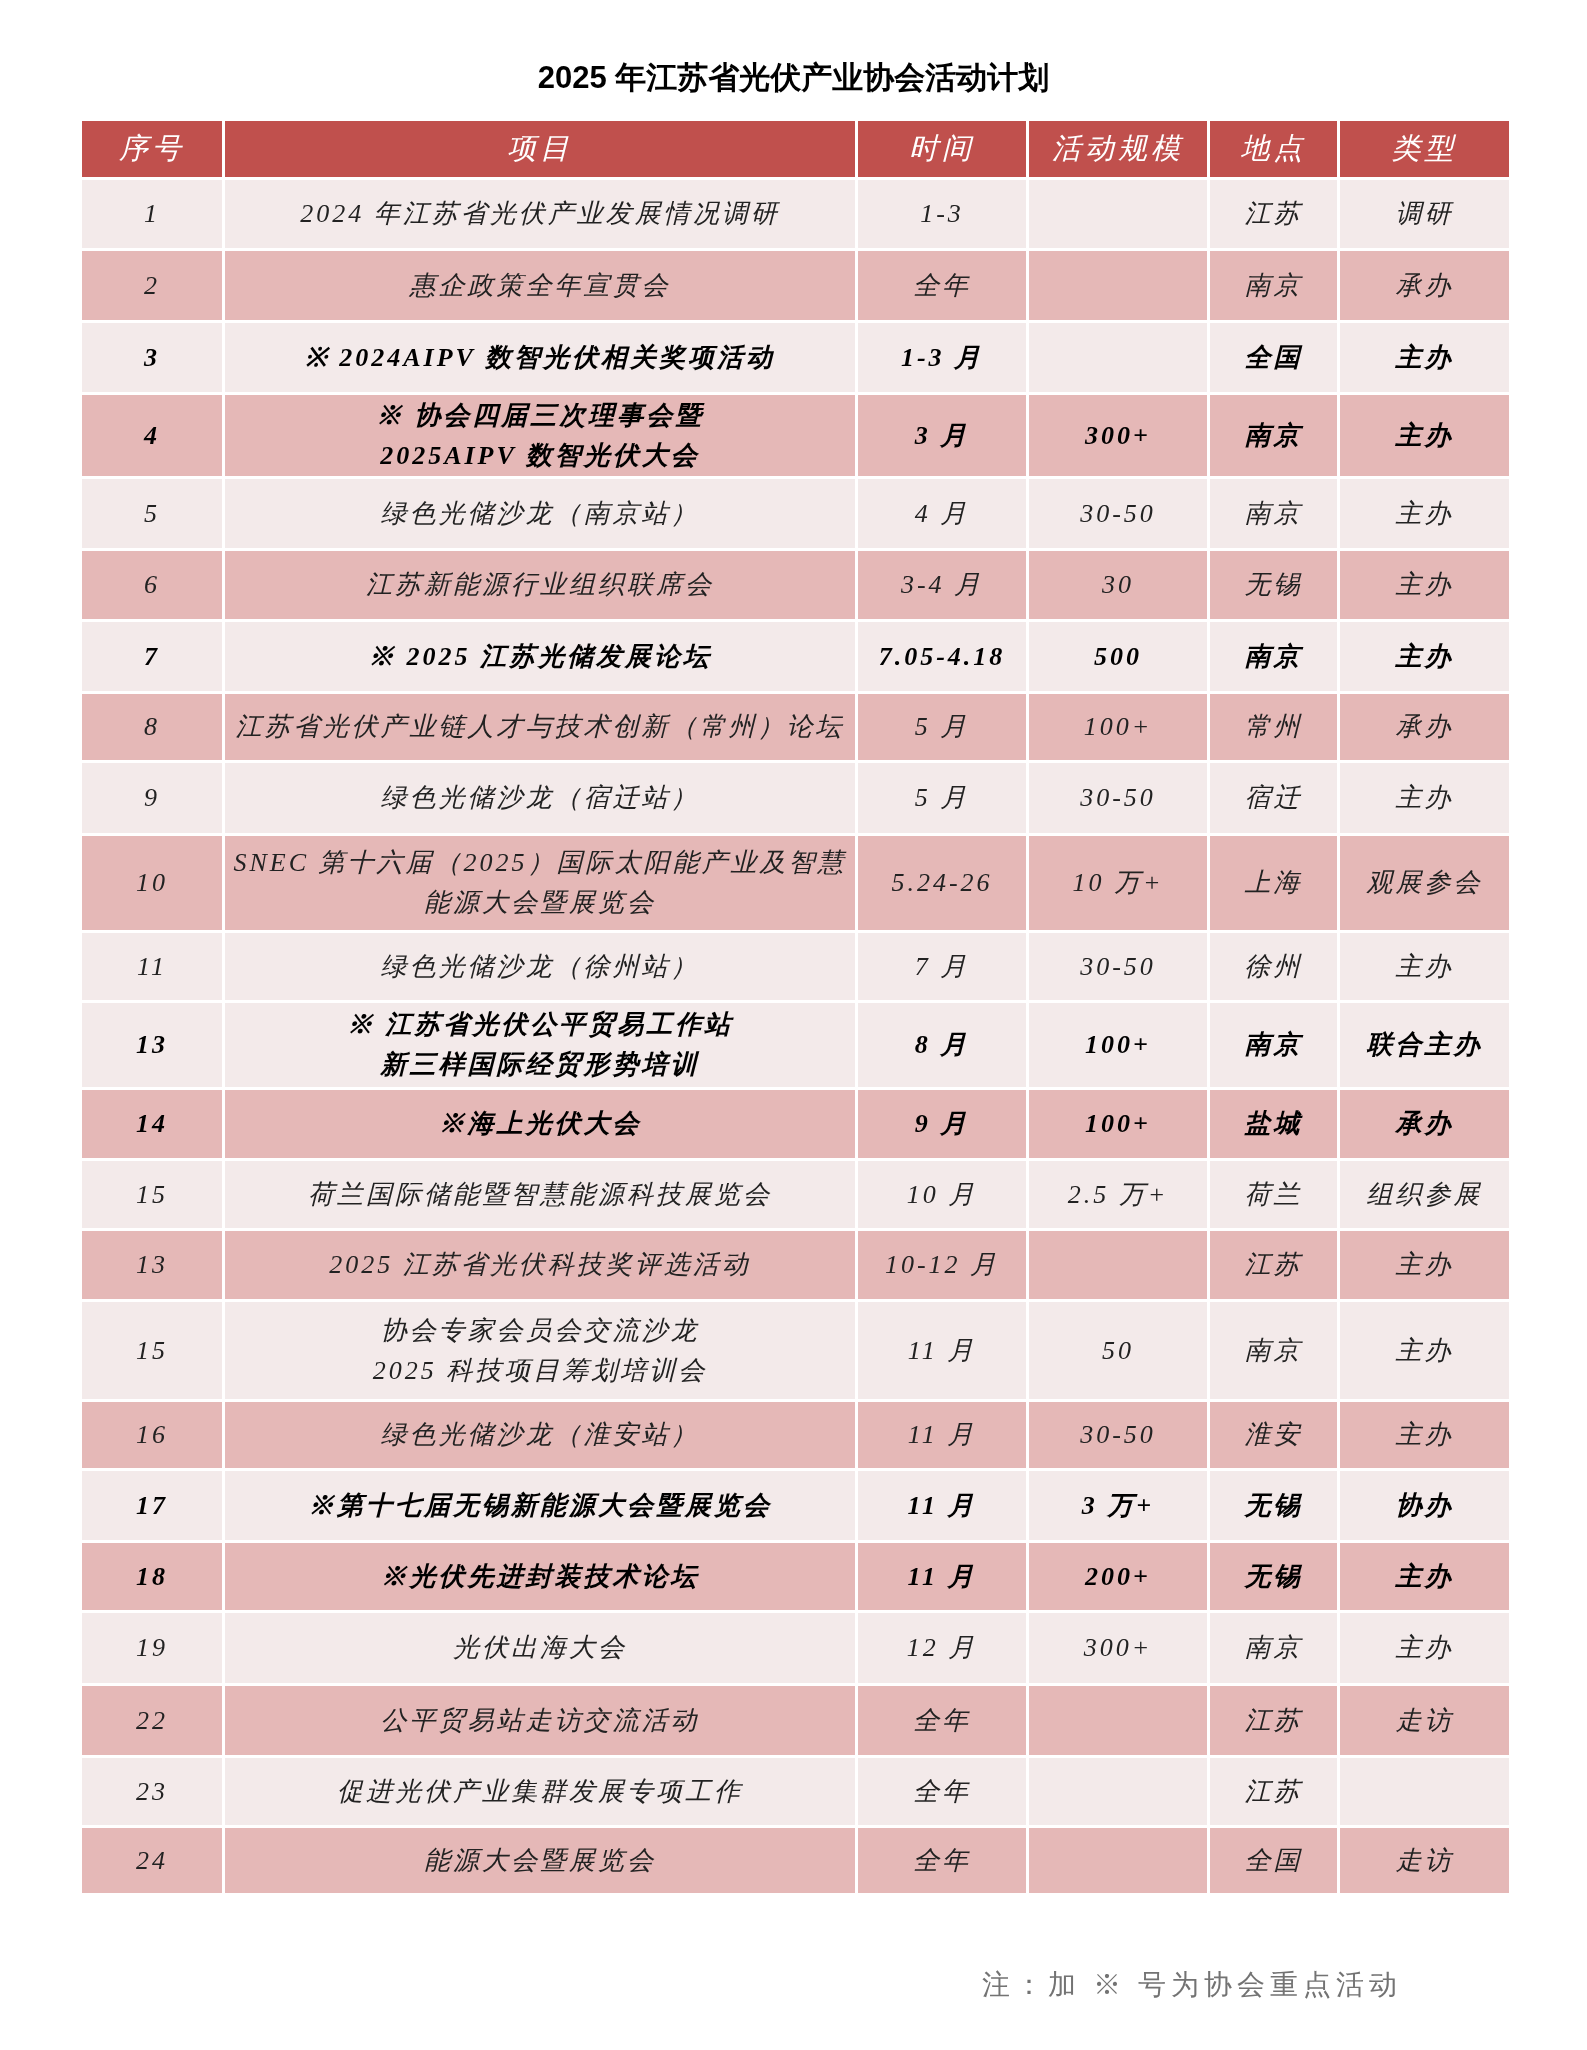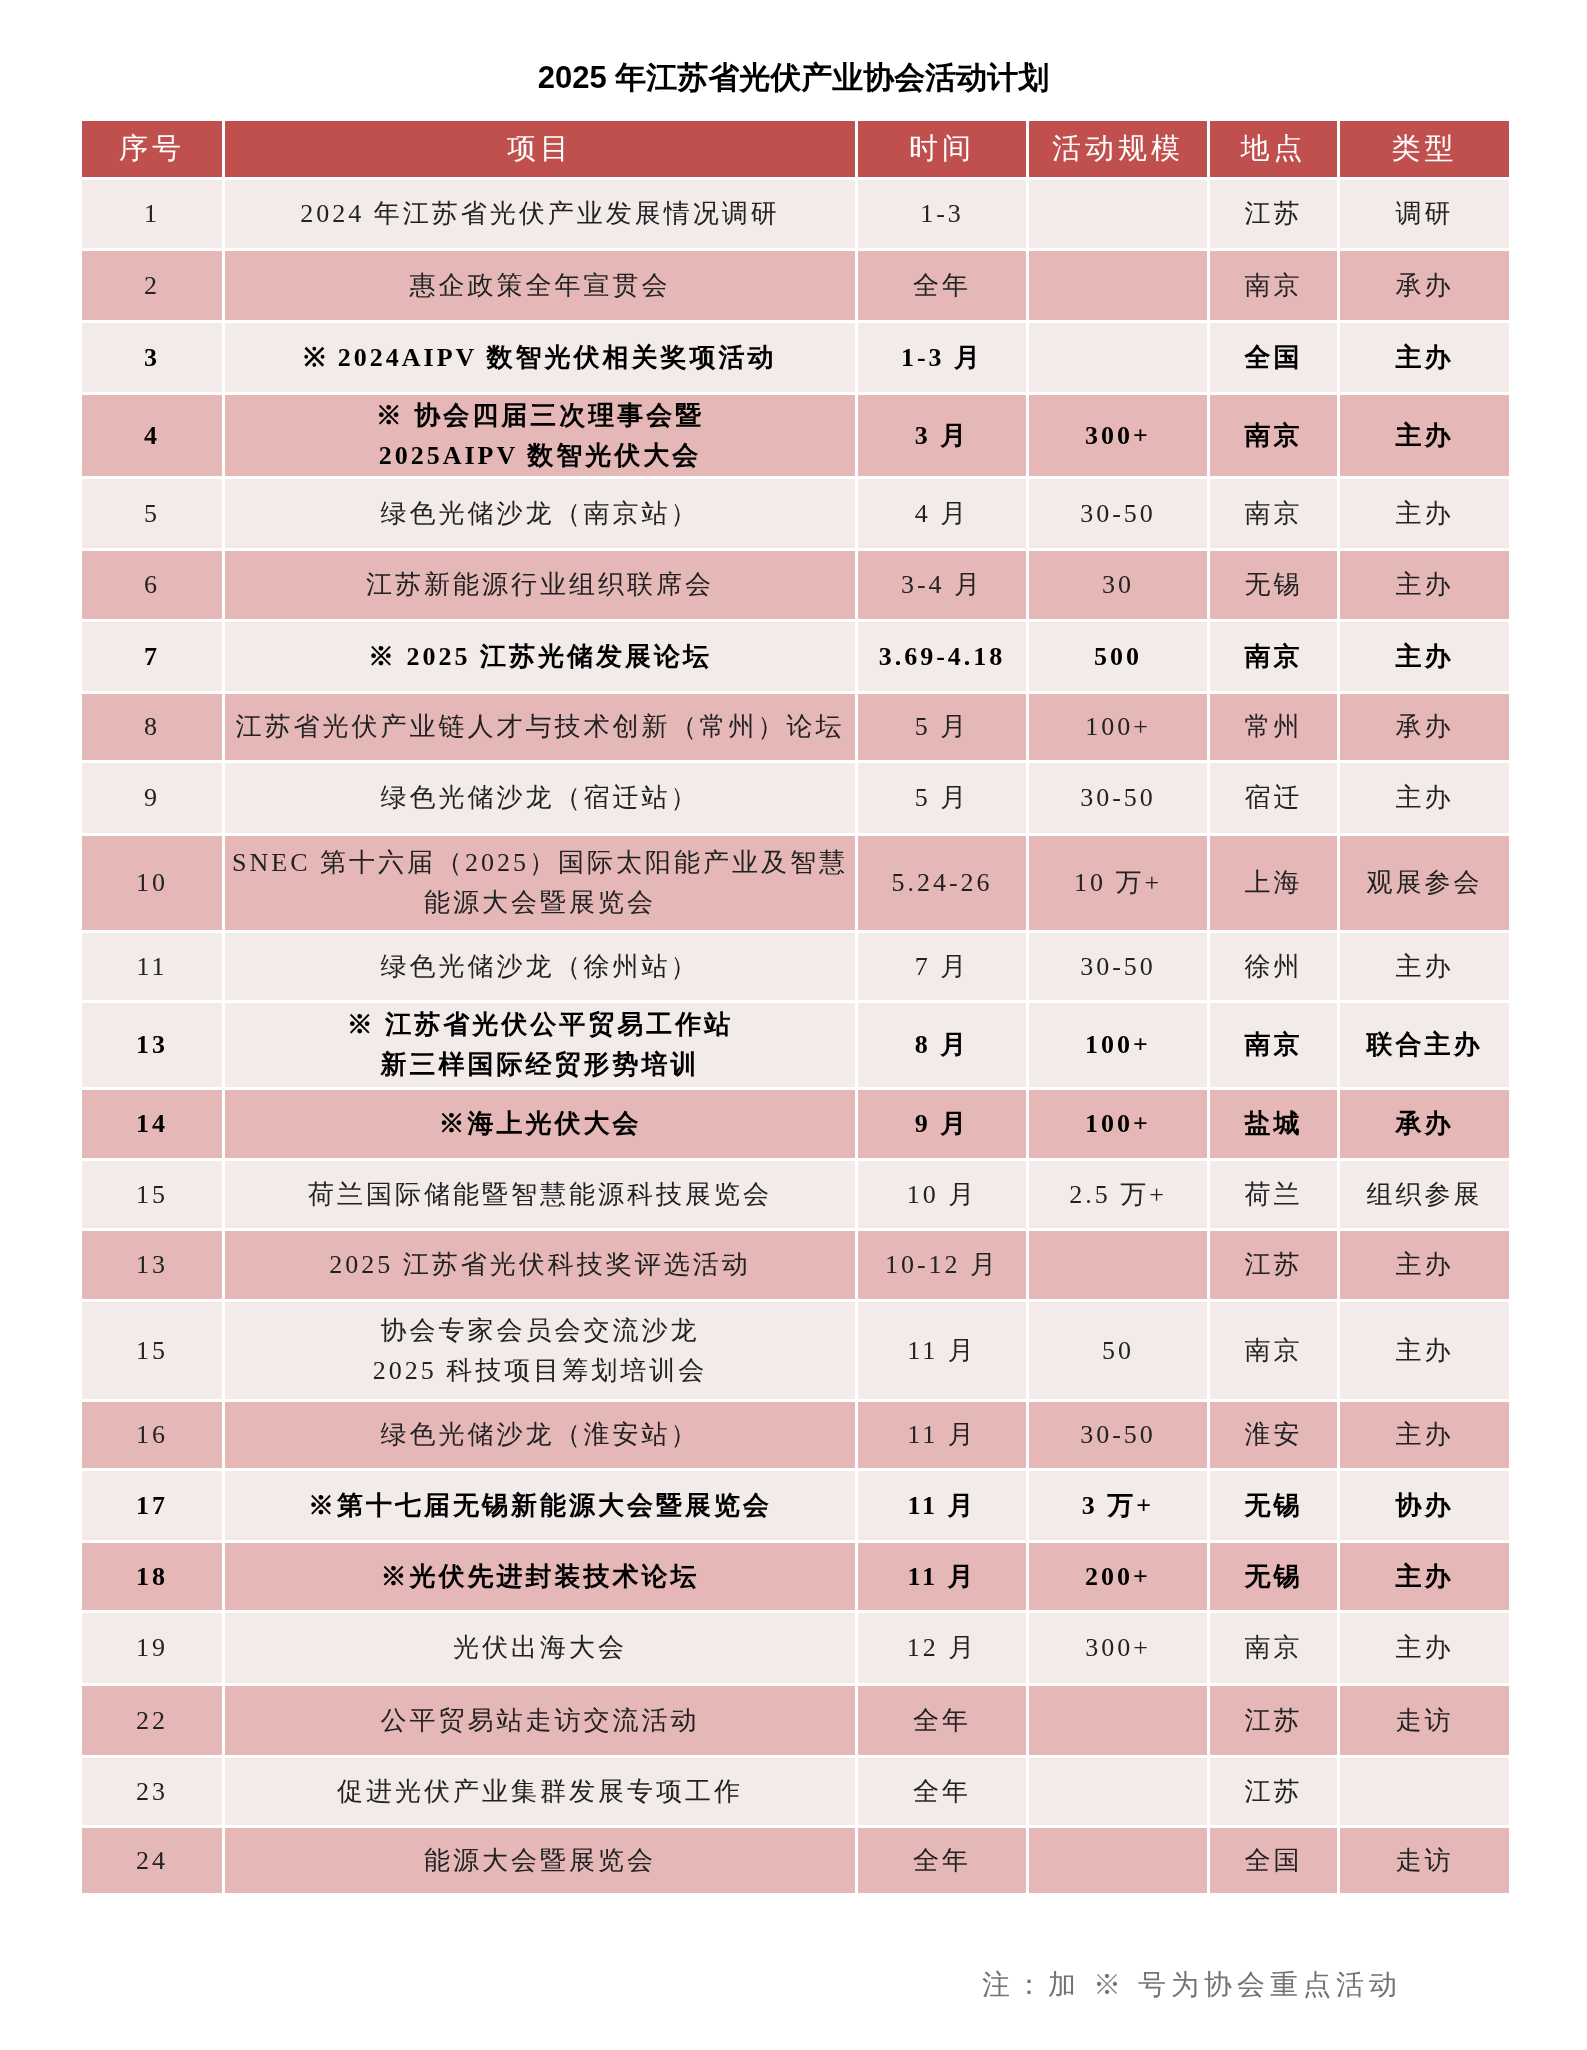--- a/index.html
+++ b/index.html
@@ -28,20 +28,21 @@
       color: #000000;
       letter-spacing: 0px;
     }
     table.plan {
       position: absolute;
       left: 79px;
       top: 118px;
       width: 1430px;
       border-collapse: collapse;
       table-layout: fixed;
+      font-style: italic;
     }
     table.plan th, table.plan td {
       border: 3px solid #ffffff;
       text-align: center;
       vertical-align: middle;
       padding: 0 4px;
       overflow: hidden;
     }
     table.plan th {
       background: #C0504D;
@@ -155,21 +156,21 @@
         <td>3-4 月</td>
         <td>30</td>
         <td>无锡</td>
         <td>主办</td>
       </tr>
       <tr class="row-light key" style="height: 72px;">
         <td>7</td>
         <td>
           <span class="line">※ 2025 江苏光储发展论坛</span>
         </td>
-        <td>3.69-4.18</td>
+        <td>7.05-4.18</td>
         <td>500</td>
         <td>南京</td>
         <td>主办</td>
       </tr>
       <tr class="row-dark" style="height: 69px;">
         <td>8</td>
         <td>
           <span class="line">江苏省光伏产业链人才与技术创新（常州）论坛</span>
         </td>
         <td>5 月</td>

